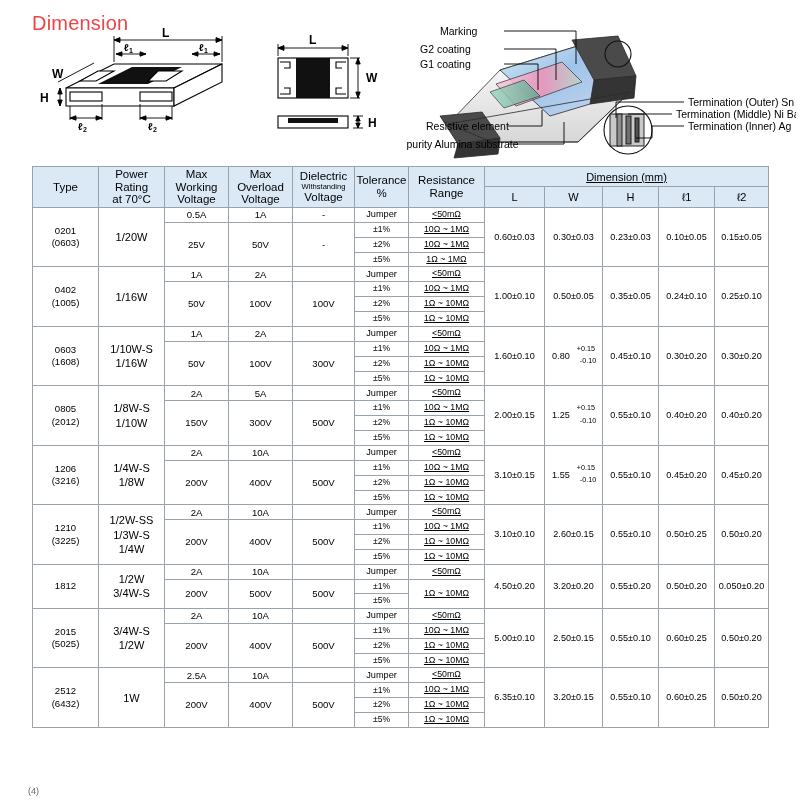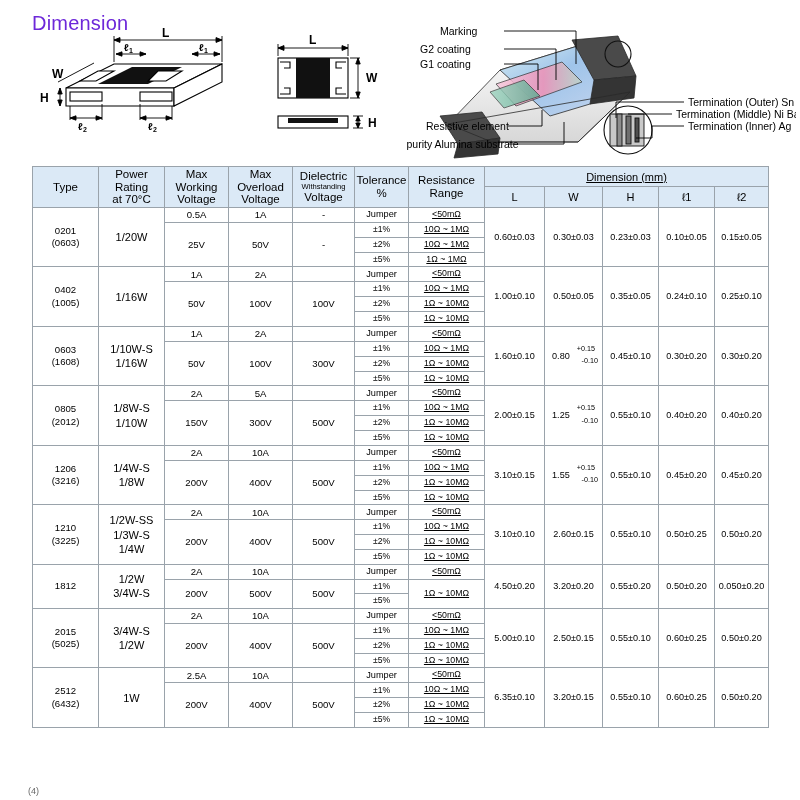--- a/index.html
+++ b/index.html
@@ -6,21 +6,21 @@
   body{
     width:800px;height:800px;overflow:hidden;background:#ffffff;
     font-family:"Liberation Sans","DejaVu Sans",sans-serif;
     color:#000;-webkit-font-smoothing:antialiased;
   }
   .page{position:relative;width:800px;height:800px;}
 
   
   .title{
     position:absolute;left:32px;top:12px;
-    font-size:20px;letter-spacing:.2px;color:#6d28d9;
+    font-size:20px;letter-spacing:.2px;color:#ef4444;
   }
 
   
   .figures{position:absolute;left:0;top:0;width:800px;height:160px;}
 
   svg.fig{position:absolute;}
   .fig text{font-family:"Liberation Sans","DejaVu Sans",sans-serif;fill:#000;}
 
   
   .tblwrap{position:absolute;left:32px;top:166px;width:736px;}
@@ -43,21 +43,21 @@
   td.jump{font-size:9.2px;}
   td.tol{font-size:8.6px;line-height:1.35;}
   td.res{font-size:8.8px;line-height:1.35;text-decoration:underline;}
   td.dim{font-size:9.1px;white-space:nowrap;}
 
   .multi{display:block;}
   .frac{position:relative;display:inline-block;white-space:nowrap;}
   .frac .base{font-size:9.1px;}
   .frac .tolcol{
     display:inline-block;vertical-align:middle;
-    font-size:7.2px;line-height:1.15;text-align:right;margin-left:7px;
+    font-size:7.2px;line-height:1.15;text-align:left;margin-left:7px;
   }
   .frac .tolcol .up{display:block;position:relative;top:-3px;}
   .frac .tolcol .dn{display:block;position:relative;top:1px;left:3px;}
 
   .corner{position:absolute;left:28px;top:786px;font-size:9px;color:#666;}
 </style>
 </head>
 <body>
 
 <div class="page">

